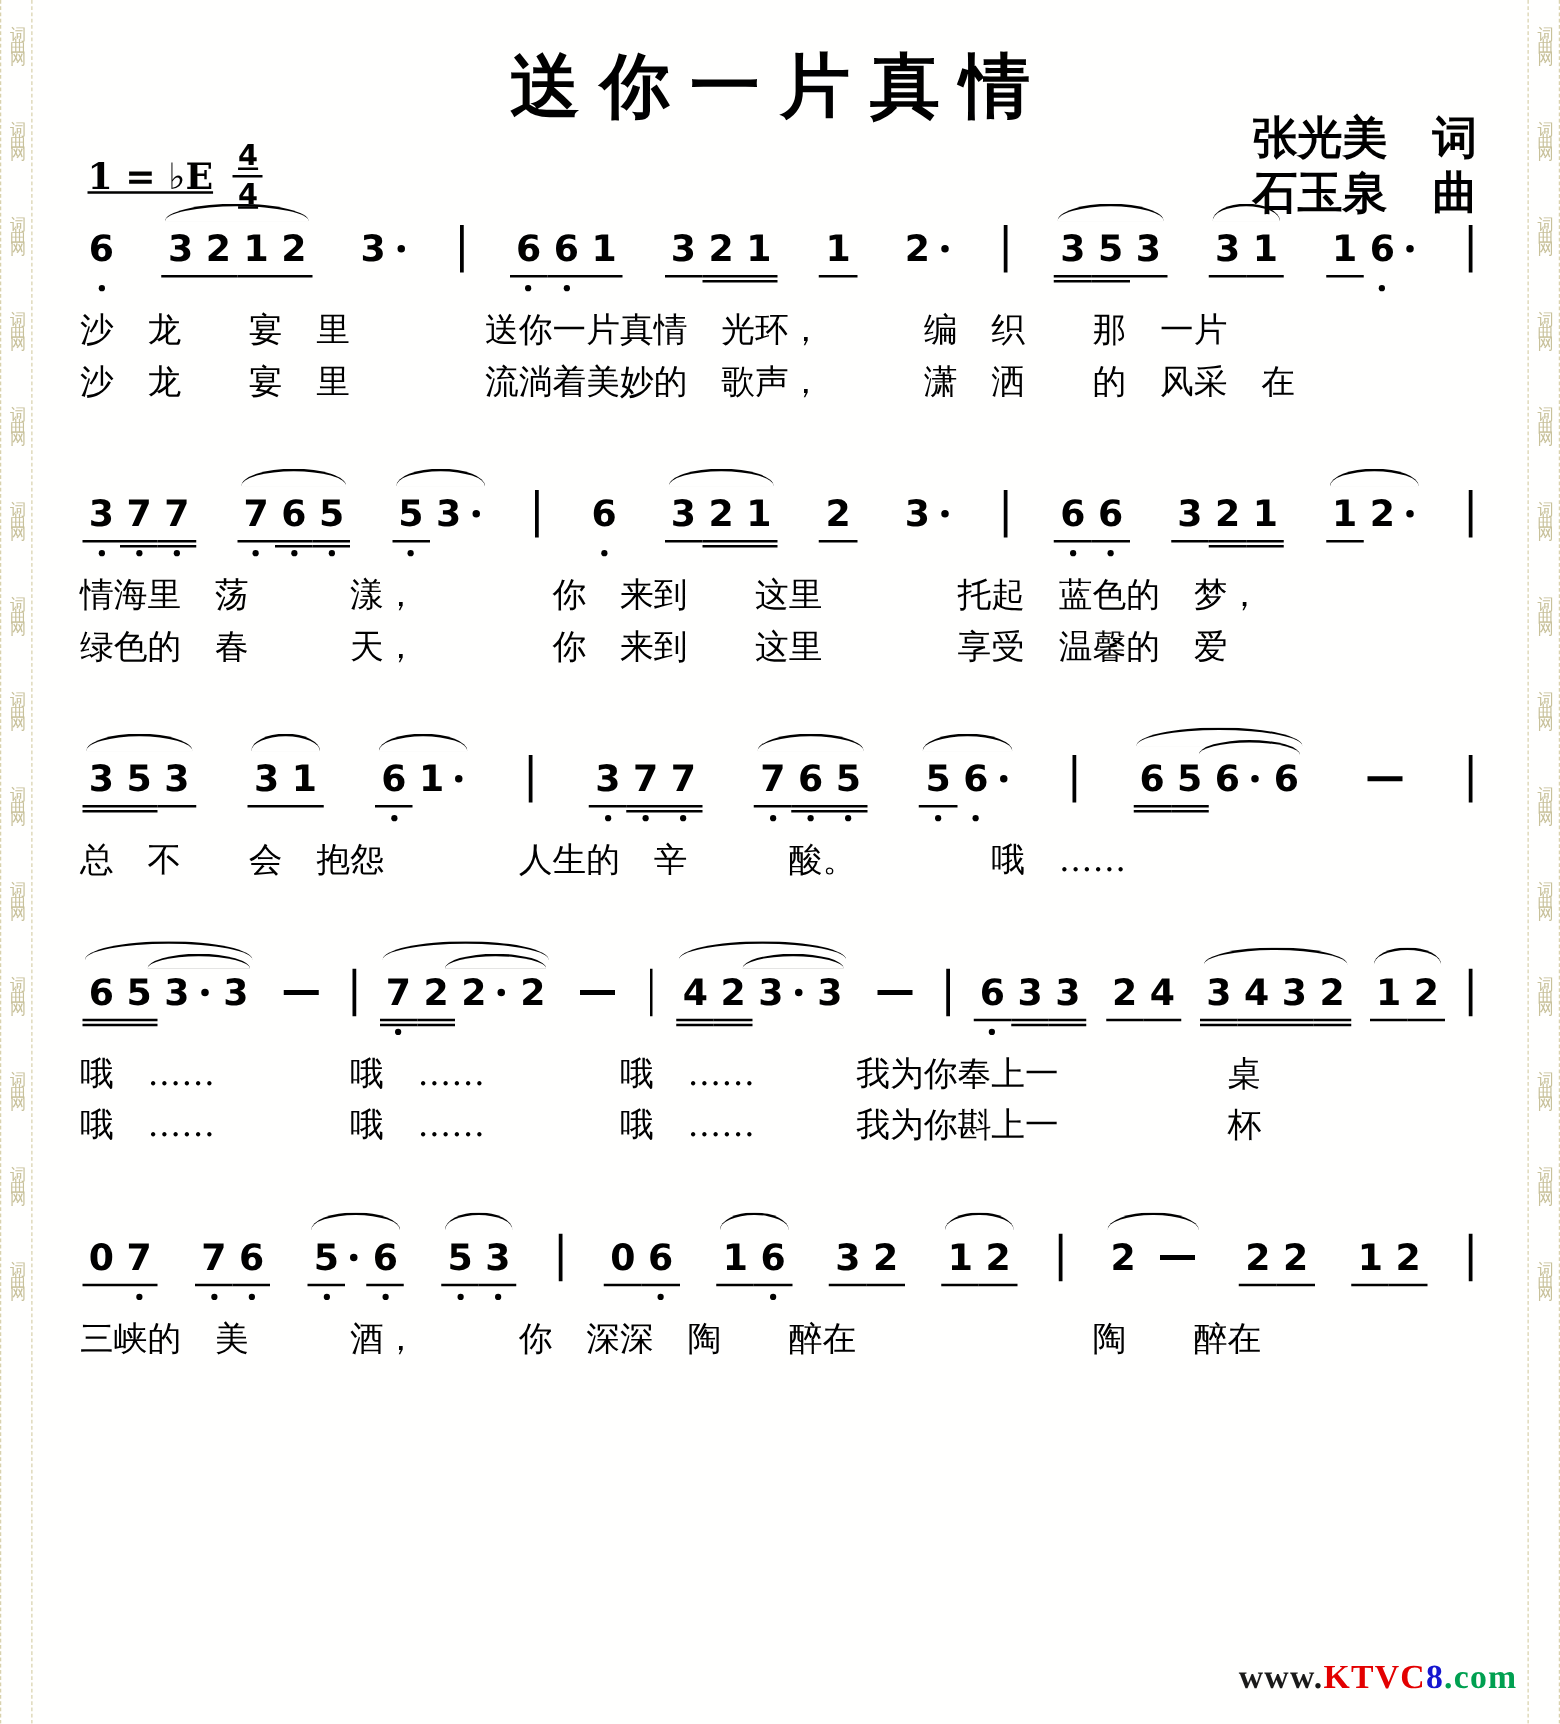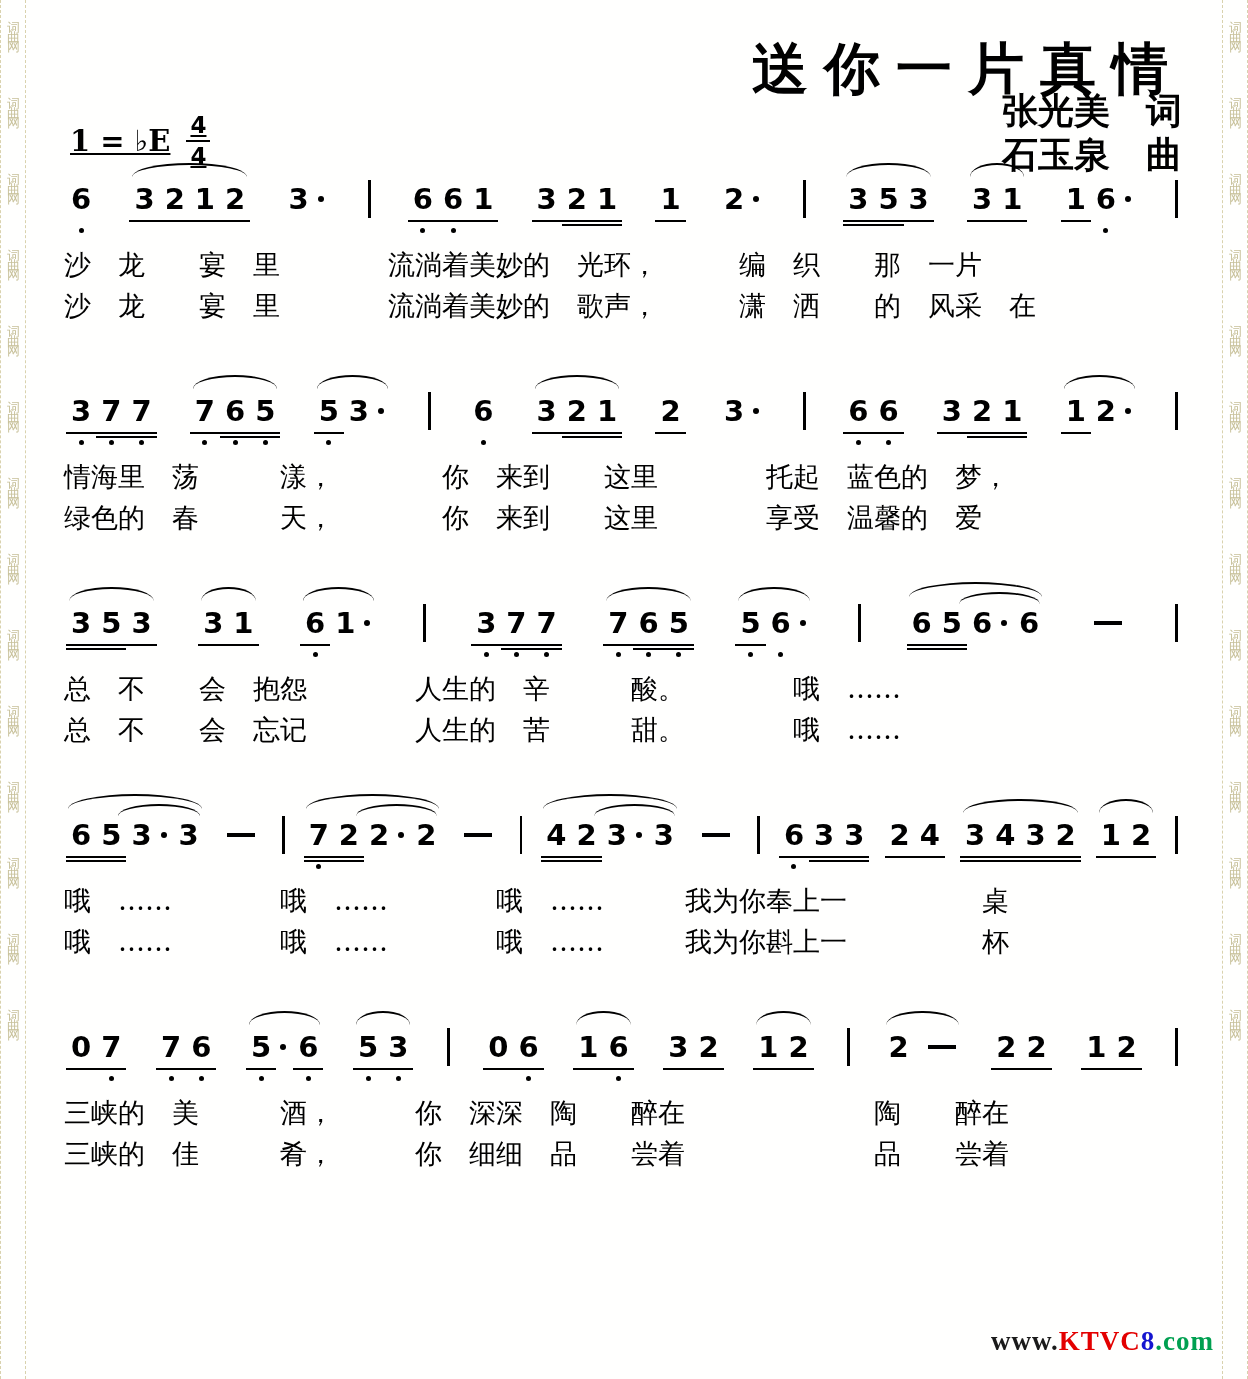--- a/index.html
+++ b/index.html
@@ -7,21 +7,21 @@
         font-family:"DejaVu Serif",serif;color:#000;}
   
   .wm-col{position:absolute;top:0;bottom:0;width:24px;display:flex;justify-content:center;
           border-left:1px dashed #d9d2ad;border-right:1px dashed #d9d2ad;}
   .wm-col.left{left:0;}
   .wm-col.right{right:0;}
   .wm-text{writing-mode:vertical-rl;text-orientation:upright;font-size:13px;line-height:22px;
            color:#c8c19a;letter-spacing:10px;margin-top:10px;font-family:"DejaVu Sans",sans-serif;}
   
   .content{position:relative;padding:26px 64px 0 64px;}
-  h1.title{margin:6px 0 4px 0;text-align:right;font-size:56px;font-weight:bold;letter-spacing:16px;}
+  h1.title{margin:6px 0 4px 0;text-align:center;font-size:56px;font-weight:bold;letter-spacing:16px;}
   .credits{position:absolute;top:88px;right:66px;text-align:right;font-size:36px;line-height:44px;font-weight:600;}
   .keyline{display:flex;align-items:center;gap:16px;margin:2px 0 0 6px;font-weight:bold;font-size:29px;height:58px;text-decoration:underline;}
   .meter{display:inline-flex;flex-direction:column;align-items:center;font-size:23px;line-height:1;font-weight:bold;
          font-family:"DejaVu Sans",sans-serif;}
   .meter .mtop{padding:0 4px 3px;border-bottom:2.5px solid #000;}
   .meter .mbot{padding-top:3px;}
   
   .system{margin-bottom:56px;}
   .noterow{display:flex;align-items:center;justify-content:space-between;height:58px;margin:0 2px 16px 2px;
            font-family:"DejaVu Sans",sans-serif;font-weight:bold;font-size:29px;}
@@ -117,21 +117,21 @@
               <span class="n u1">3</span>
               <span class="n u1">1</span>
             </span>
             <span class="grp">
               <span class="n u1">1</span>
               <span class="n lo">6</span>
               <span class="augdot"></span>
             </span>
             <span class="bar"></span>
           </div>
-          <div class="lyric">沙　龙　　宴　里　　　　流淌着美妙的　光环，　　　编　织　　那　一片</div>
+          <div class="lyric">沙　龙　　宴　里　　　　送你一片真情　光环，　　　编　织　　那　一片</div>
           <div class="lyric">沙　龙　　宴　里　　　　流淌着美妙的　歌声，　　　潇　洒　　的　风采　在</div>
         </div>
         <div class="system">
           <div class="noterow">
             <span class="grp">
               <span class="n u1 lo">3</span>
               <span class="n u2 lo">7</span>
               <span class="n u2 lo">7</span>
             </span>
             <span class="grp slur1">
@@ -217,21 +217,20 @@
               <span class="n u2">6</span>
               <span class="n u2">5</span>
               <span class="n">6</span>
               <span class="augdot"></span>
               <span class="n">6</span>
             </span>
             <span class="dash"></span>
             <span class="bar"></span>
           </div>
           <div class="lyric">总　不　　会　抱怨　　　　人生的　辛　　　酸。　　　　哦　……</div>
-          <div class="lyric">总　不　　会　忘记　　　　人生的　苦　　　甜。　　　　哦　……</div>
         </div>
         <div class="system">
           <div class="noterow">
             <span class="grp slur2">
               <span class="n u2">6</span>
               <span class="n u2">5</span>
               <span class="n">3</span>
               <span class="augdot"></span>
               <span class="n">3</span>
             </span>
@@ -324,19 +323,18 @@
               <span class="n u1">2</span>
               <span class="n u1">2</span>
             </span>
             <span class="grp">
               <span class="n u1">1</span>
               <span class="n u1">2</span>
             </span>
             <span class="bar"></span>
           </div>
           <div class="lyric">三峡的　美　　　酒，　　　你　深深　陶　　醉在　　　　　　　陶　　醉在</div>
-          <div class="lyric">三峡的　佳　　　肴，　　　你　细细　品　　尝着　　　　　　　品　　尝着</div>
         </div>
       </div>
   </div>
 
   <div class="sitemark"><span style="color: rgb(26, 26, 26);">www.</span><span style="color: rgb(227, 0, 0);">KTVC</span><span style="color: rgb(21, 21, 207);">8</span><span style="color: rgb(0, 160, 80);">.com</span></div>
 </div>
 
 </body></html>

